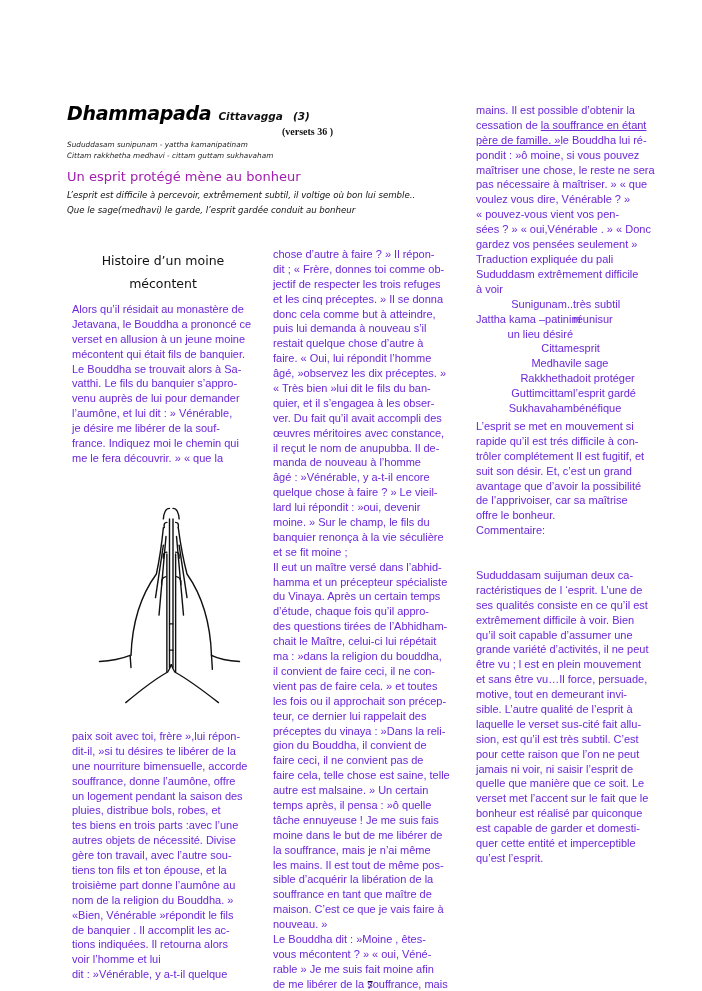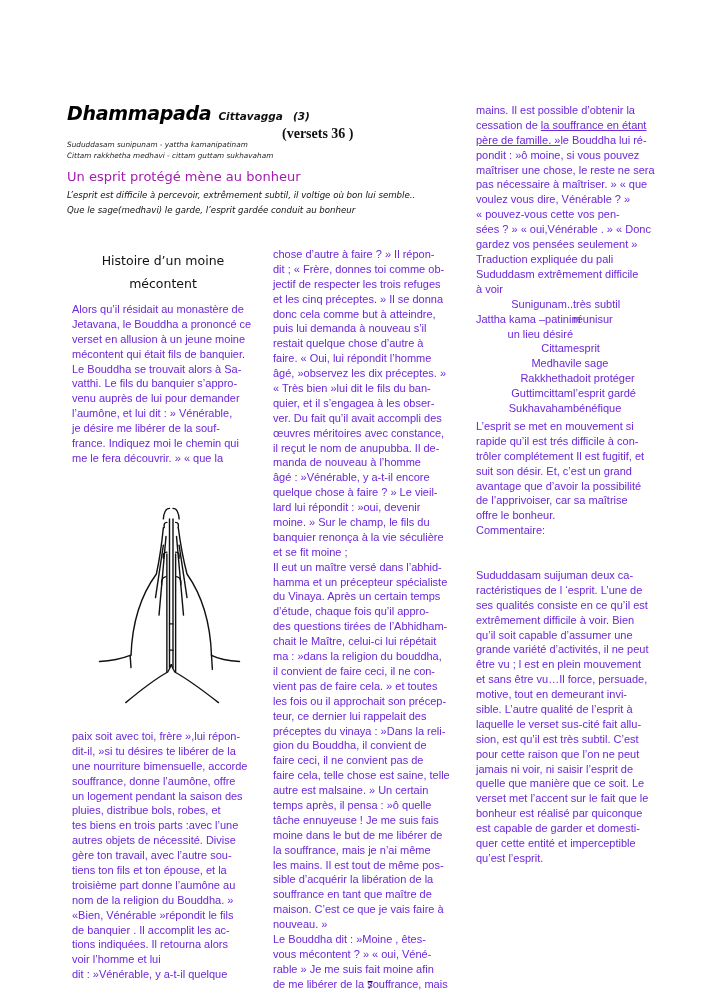--- a/index.html
+++ b/index.html
@@ -3,21 +3,21 @@
 <meta charset="utf-8">
 <style>
   html, body { margin:0; padding:0; background:#ffffff; }
   body { width:702px; height:991px; position:relative; overflow:hidden; color:#111; }
   .page { position:absolute; left:15px; top:0; width:702px; height:991px;margin-top:44px; }
 
   .title-block { position:absolute; left:52px; top:58px; width:400px; }
   .title-main { font-family:"DejaVu Sans", sans-serif; font-weight:bold; font-style:italic; font-size:19px; letter-spacing:-0.3px; color:#000; }
   .title-sub { font-family:"DejaVu Sans", sans-serif; font-weight:bold; font-style:italic; font-size:10.5px; margin-left:3px; }
   .title-num { font-family:"DejaVu Sans", sans-serif; font-weight:bold; font-style:italic; font-size:10.5px; margin-left:6px; }
-  .versets { position:absolute; left:215px; top:24px; font-family:"Liberation Serif", serif; font-weight:bold; font-size:14px; }
+  .versets { position:absolute; left:215px; top:24px; font-family:"Liberation Serif", serif; font-weight:bold; font-size:10px; }
   .pali { position:absolute; left:0; font-family:"DejaVu Sans", sans-serif; font-style:italic; font-size:7.3px; color:#222; white-space:nowrap; }
   .pali.l1 { top:38px; } .pali.l2 { top:49px; }
 
   .theme { position:absolute; left:52px; top:125px; font-family:"DejaVu Sans", sans-serif; font-size:13px; color:#a21caf; white-space:nowrap; }
   .theme-sub { position:absolute; left:52px; font-family:"DejaVu Sans", sans-serif; font-style:italic; font-size:8.6px; color:#111; white-space:nowrap; }
   .theme-sub.l1 { top:146px; } .theme-sub.l2 { top:161px; }
 
   .story-title { position:absolute; left:57px; top:205px; width:182px; text-align:center; font-family:"DejaVu Sans", sans-serif; font-size:12.5px; line-height:23px; color:#111; }
 
   .col { position:absolute; font-family:Liberation Sans, sans-serif; font-size:11px; line-height:14.9px; color:#6d28d9; }
@@ -177,21 +177,21 @@
 
   <div class="col col-right-a">
     <span class="ln">mains. Il est possible d’obtenir la</span>
     <span class="ln"><span>cessation de </span><span class="u">la souffrance en étant</span></span>
     <span class="ln"><span class="u">père de famille. »</span><span>le Bouddha lui ré-</span></span>
     <div>
         <span class="ln">pondit : »ô moine, si vous pouvez</span>
         <span class="ln">maîtriser une chose, le reste ne sera</span>
         <span class="ln">pas nécessaire à maîtriser. » « que</span>
         <span class="ln">voulez vous dire, Vénérable ? »</span>
-        <span class="ln">« pouvez-vous cette vos pen-</span>
+        <span class="ln">« pouvez-vous vient vos pen-</span>
         <span class="ln">sées ? » « oui,Vénérable . » «  Donc</span>
         <span class="ln">gardez vos pensées seulement »</span>
         <span class="ln">Traduction expliquée du pali</span>
       </div>
   </div>
 
   <div class="col col-right-gloss">
     <div>
         <span class="ln">Sududdasm  extrêmement difficile</span>
         <span class="ln">à voir</span>

